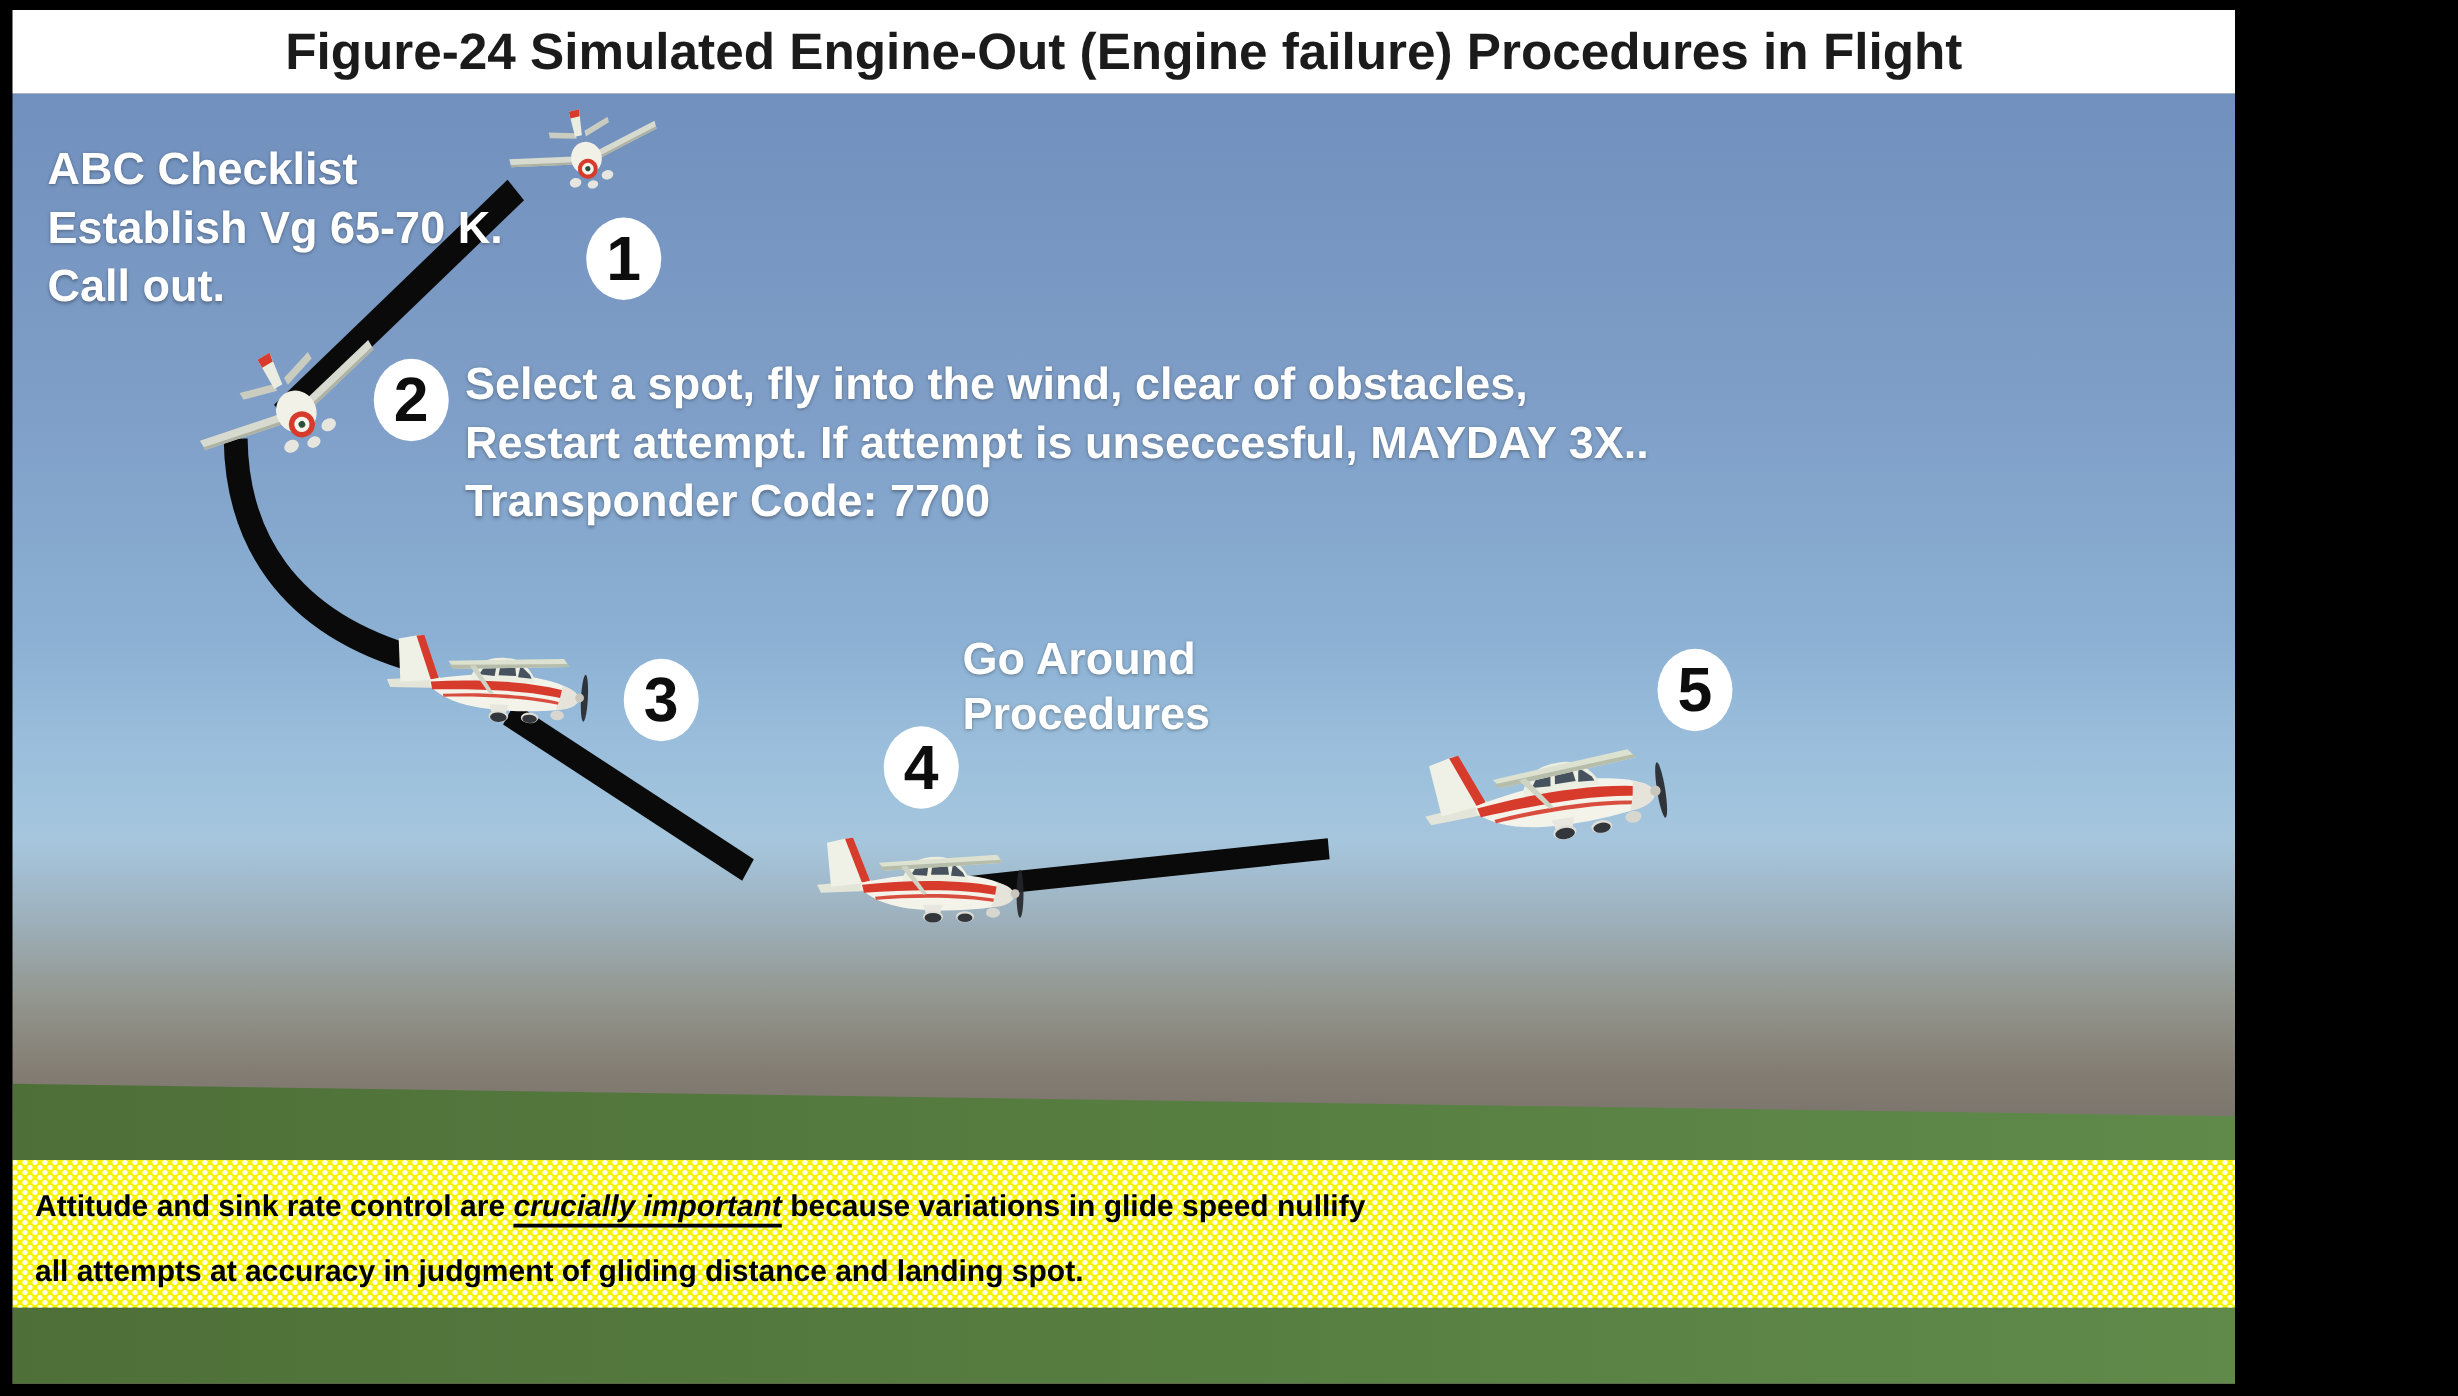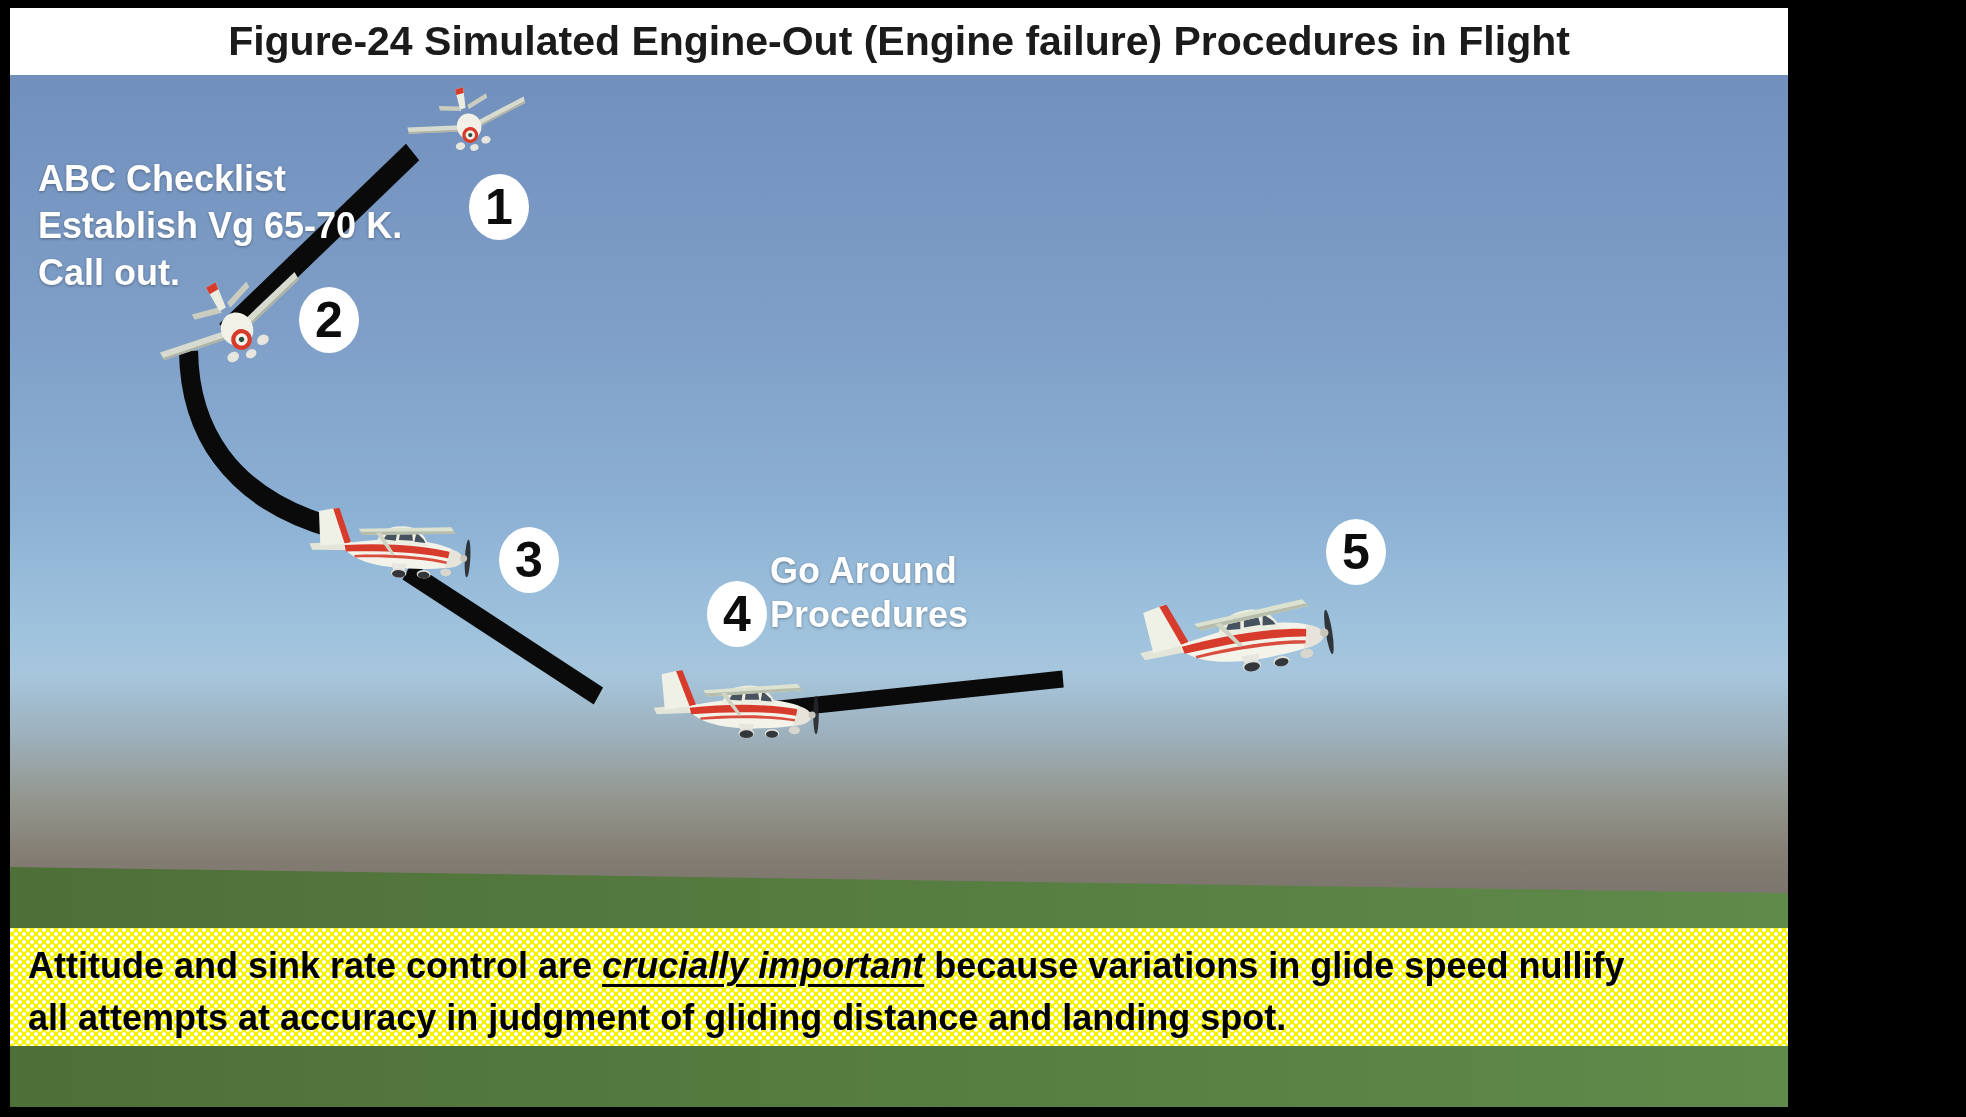--- a/index.html
+++ b/index.html
@@ -16,21 +16,21 @@
   .scene{
     flex:1 1 auto;position:relative;overflow:hidden;
     background:linear-gradient(180deg,
       #7190bd 0%, #7f9fc8 25%, #8cb0d3 42%, #9cc0dc 52%,
       #a6c6dd 58%, #9db0bc 64%, #93978f 70%, #837c72 76%,
       #7d766e 79%, #7d766e 100%);
   }
   .layer{position:absolute;left:0;top:0;width:100%;height:100%;}
   .ann{
     position:absolute;color:#ffffff;font-weight:bold;font-size:36px;line-height:47px;
-    white-space:pre-line;text-shadow:0 1px 3px rgba(0,0,0,.35);margin-top:44px;
+    white-space:pre-line;text-shadow:0 1px 3px rgba(0,0,0,.35);
   }
   .ann.tight{line-height:45px;}
   .marker{
     position:absolute;width:60px;height:66px;border-radius:50%;background:#ffffff;
     display:flex;align-items:center;justify-content:center;
     color:#0d0d0d;font-weight:bold;font-size:50px;
   }
   .plane{position:absolute;}
   .wind{
     position:absolute;left:1792px;top:486px;width:168px;height:96px;
@@ -41,21 +41,21 @@
     position:absolute;left:58px;top:26px;width:100px;text-align:center;
     color:#000;font-weight:bold;font-size:34px;
   }
   .banner{
     position:absolute;left:0;right:0;top:853px;height:118px;
     background-color:#f6f400;
     background-image:
       radial-gradient(circle at 2px 2px, rgba(255,255,255,.95) 1.7px, transparent 2.3px),
       radial-gradient(circle at 6px 6px, rgba(255,255,255,.95) 1.7px, transparent 2.3px);
     background-size:8px 8px;
-    color:#000;font-weight:bold;font-size:36px;line-height:52px;
+    color:#000;font-weight:bold;font-size:24px;line-height:52px;
     padding:12px 0 0 18px;box-sizing:border-box;overflow:hidden;
   }
   .banner .bline{white-space:nowrap;}
   .banner .em{font-style:italic;text-decoration:underline;text-decoration-thickness:3px;text-underline-offset:6px;}
   .hidden-defs{position:absolute;width:0;height:0;overflow:hidden;}
 </style>
 </head>
 <body>
 
 <svg class="hidden-defs" aria-hidden="true">
@@ -156,20 +156,23 @@
       <div class="marker" style="left:697px;top:506px;">
         <span>4</span>
       </div>
       <div class="marker" style="left:1316px;top:444px;">
         <span>5</span>
       </div>
 
       <div class="ann" style="left:28px;top:36px;">ABC Checklist
 Establish Vg 65-70 K.
 Call out.</div>
+      <div class="ann" style="left:362px;top:208px;">Select a spot, fly into the wind, clear of obstacles,
+Restart attempt. If attempt is unseccesful,  MAYDAY 3X..
+Transponder Code: 7700</div>
       <div class="ann" style="left:760px;top:430px;line-height:44px;">Go Around
 Procedures</div>
 
       <div class="wind">
         <svg width="168" height="96" viewBox="0 0 160 88">
           <polygon points="2,44 54,6 54,26 158,26 158,62 54,62 54,82" fill="#f8f600" stroke="#d9c900" stroke-width="1"></polygon>
         </svg>
         <span class="wind-label">Wind</span>
       </div>
 

